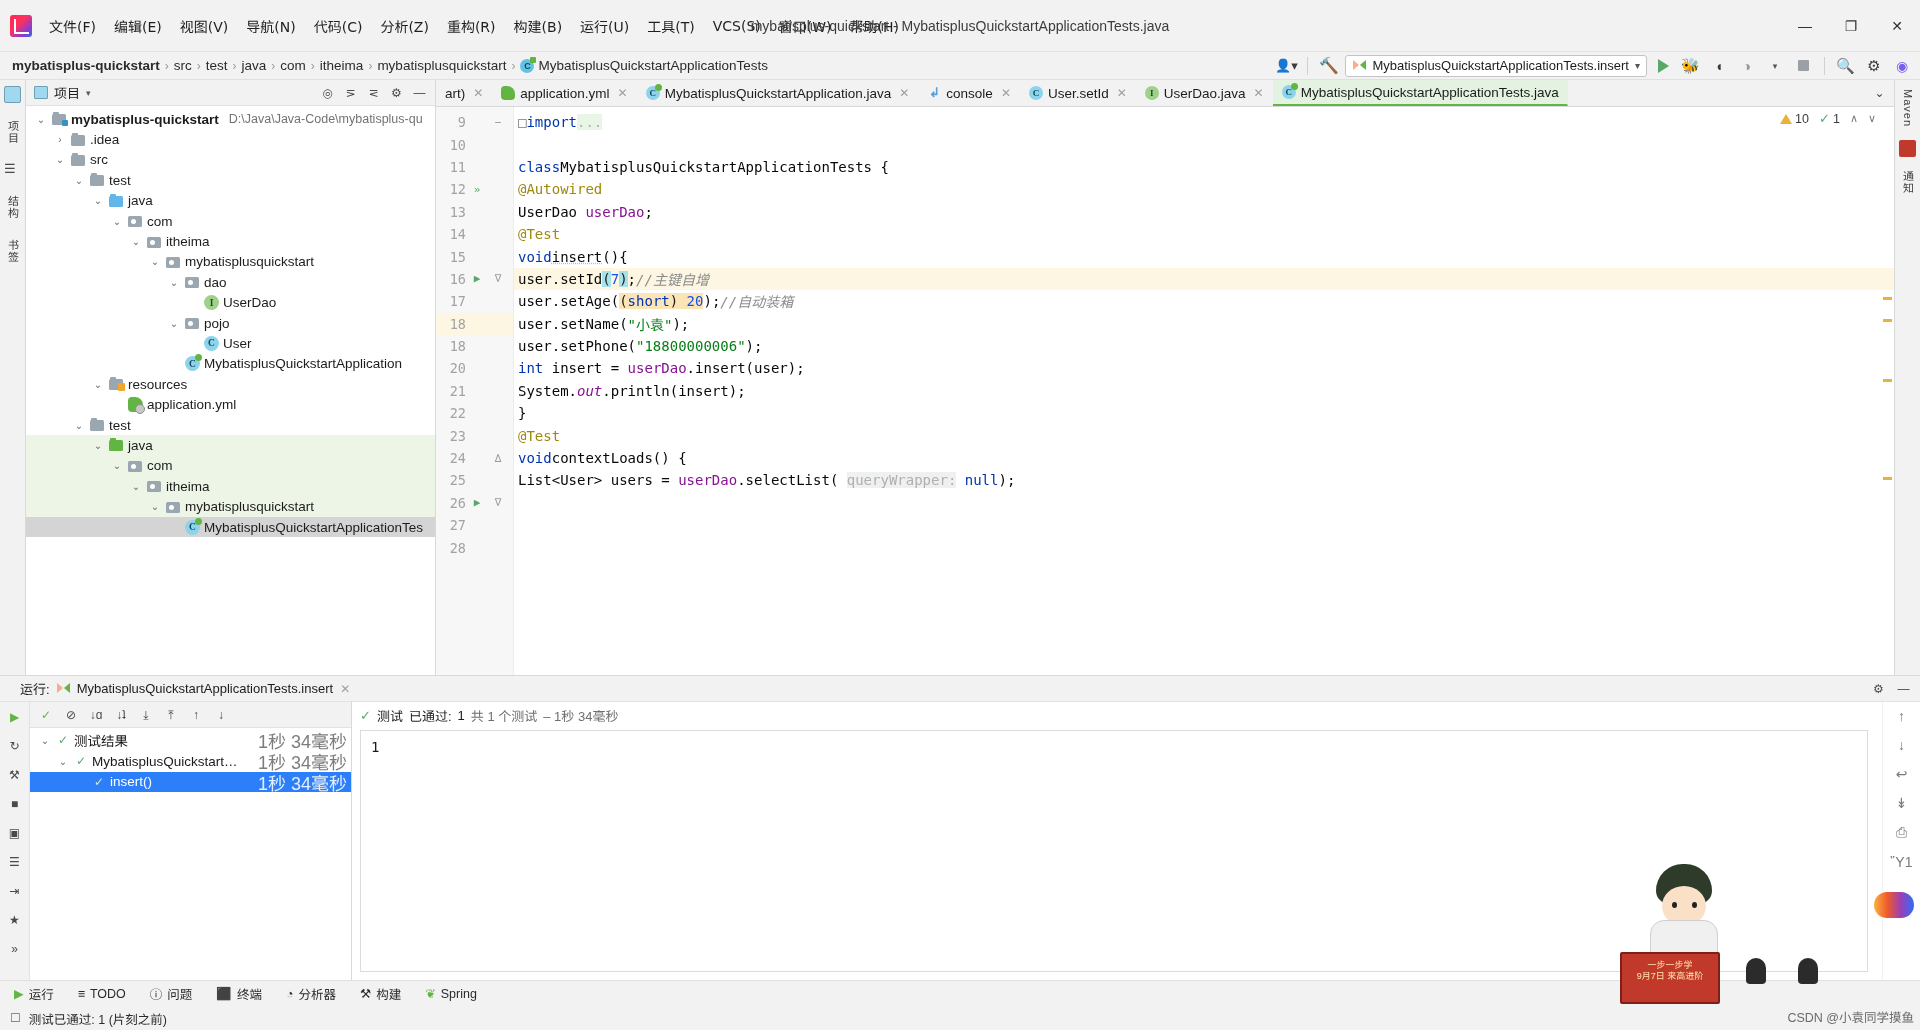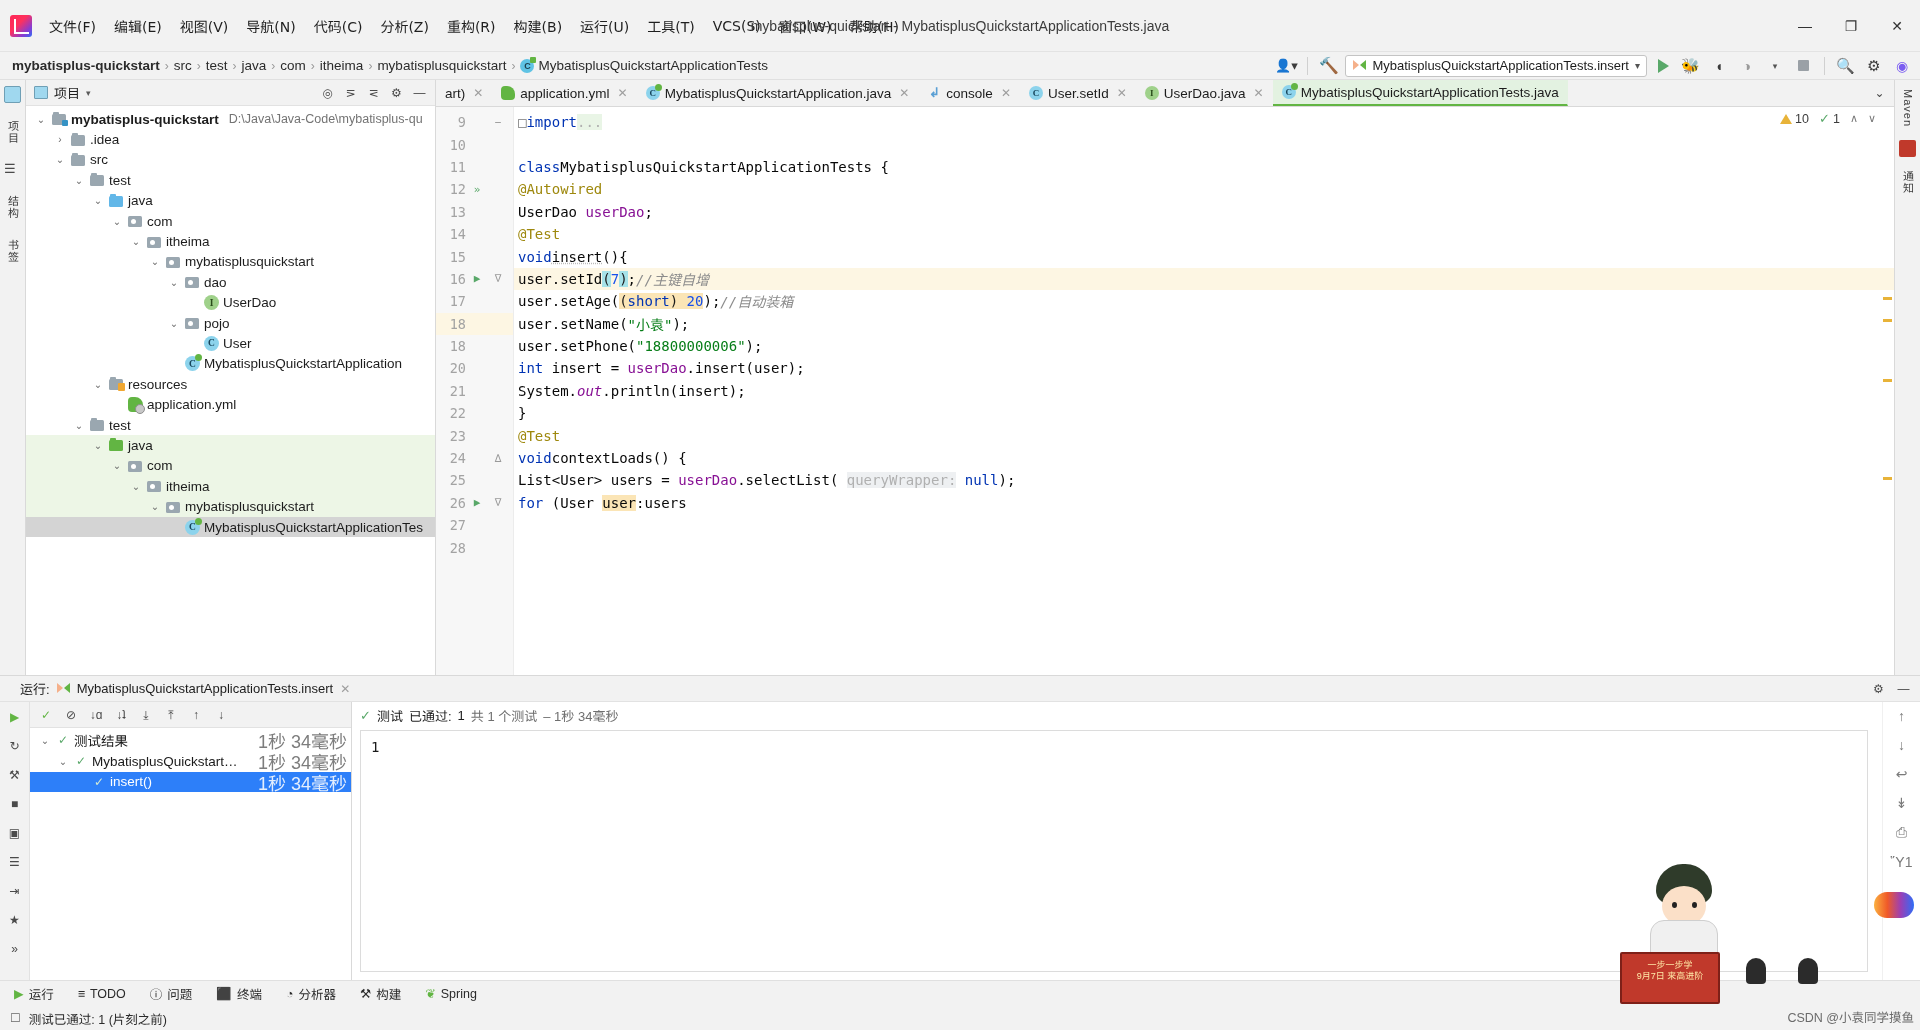--- a/index.html
+++ b/index.html
@@ -688,21 +688,20 @@
             <div class="cline hl">        <span class="txt">user.setId</span><span class="sel-cyan">(</span><span class="num2">7</span><span class="sel-cyan">)</span><span class="txt">;</span><span class="cmt">//主键自增</span></div>
             <div class="cline">        <span class="txt">user.setAge(</span><span class="sel-amber">(<span class="kw">short</span>) <span class="num2">20</span></span><span class="txt">);</span><span class="cmt">//自动装箱</span></div>
             <div class="cline">        <span class="txt">user.setName(</span><span class="str">"小袁"</span><span class="txt">);</span></div>
             <div class="cline">        <span class="txt">user.setPhone(</span><span class="str">"18800000006"</span><span class="txt">);</span></div>
             <div class="cline">        <span class="kw">int</span><span class="txt"> insert = </span><span class="fld">userDao</span><span class="txt">.insert(user);</span></div>
             <div class="cline">        <span class="txt">System.</span><span class="sfld">out</span><span class="txt">.println(insert);</span></div>
             <div class="cline">    <span class="txt">}</span></div>
             <div class="cline">    <span class="ann">@Test</span></div>
             <div class="cline">    <span class="kw">void</span> <span class="txt">contextLoads() {</span></div>
             <div class="cline">        <span class="txt">List&lt;User&gt; users = </span><span class="fld">userDao</span><span class="txt">.selectList( </span><span class="hint" style="background:#eef0f2;">queryWrapper:</span><span class="txt"> </span><span class="kw">null</span><span class="txt">);</span></div>
-            <div class="cline">        <span class="kw">for</span><span class="txt"> (User </span><span class="txt" style="background:#fbe5b6;">user</span><span class="txt">:users</span></div>
           </div>
 
         <div class="inspect">
           <span class="insp-item">
             <span class="warn-tri"></span>
             <span>10</span>
           </span>
           <span class="insp-item">
             <span class="chk-g">✓</span>
             <span>1</span>

